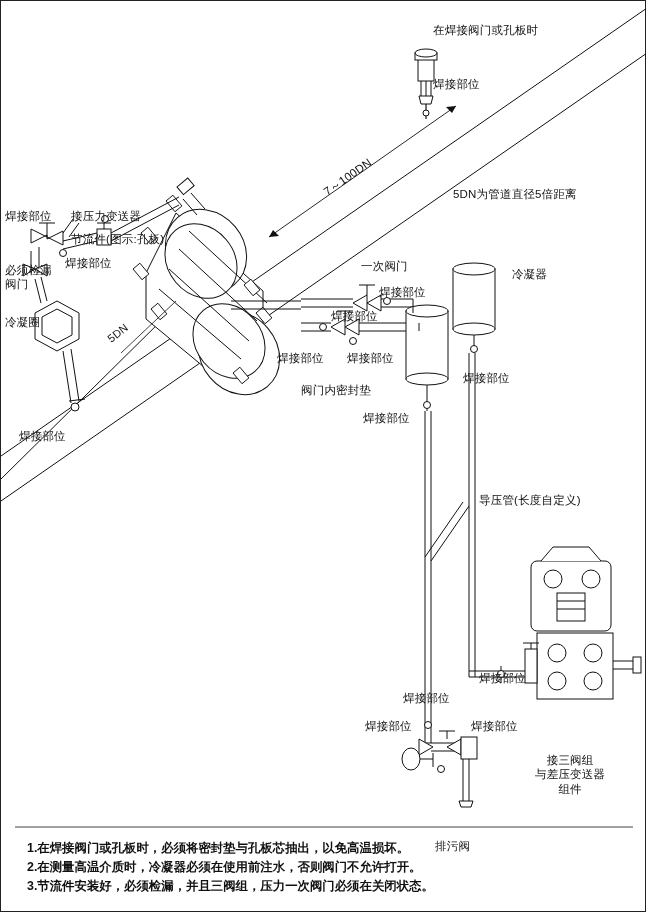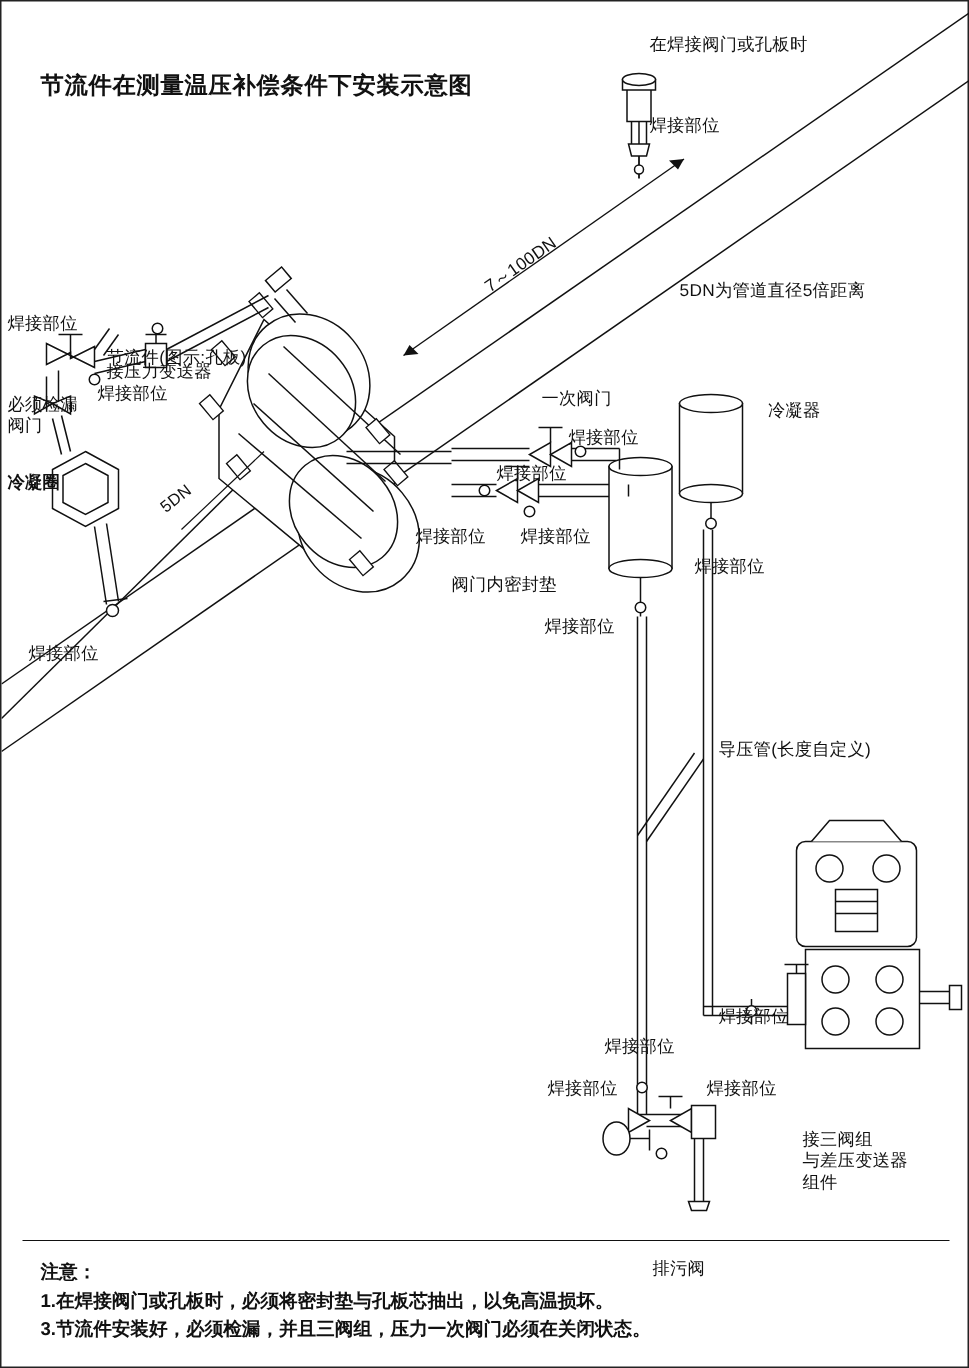--- a/index.html
+++ b/index.html
@@ -242,36 +242,35 @@
         <circle cx="62" cy="252" r="3.5"></circle>
         <circle cx="322" cy="326" r="3.5"></circle>
         <circle cx="386" cy="300" r="3.5"></circle>
         <circle cx="352" cy="340" r="3.5"></circle>
       </g>
 
       <line x1="14" y1="826" x2="632" y2="826" stroke="#111" stroke-width="0.8"></line>
     </g>
   </svg>
 
-  <div class="title" style="left:26px;top:46px;">节流件在测量温压补偿条件下安装示意图</div>
 
   <div class="lbl" style="left:432px;top:22px;">在焊接阀门或孔板时</div>
   <div class="lbl" style="left:432px;top:76px;">焊接部位</div>
 
   <div class="lbl rot" style="left:320px;top:186px;transform:rotate(-35deg);">7～100DN</div>
 
   <div class="lbl" style="left:452px;top:186px;">5DN为管道直径5倍距离</div>
 
   <div class="lbl" style="left:4px;top:208px;">焊接部位</div>
-  <div class="lbl" style="left:70px;top:208px;margin-top:32px;">接压力变送器</div>
+  <div class="lbl" style="left:70px;top:208px;">接压力变送器</div>
   <div class="lbl" style="left:70px;top:231px;">节流件(图示:孔板)</div>
   <div class="lbl" style="left:64px;top:255px;">焊接部位</div>
   <div class="lbl multi" style="left:4px;top:262px;">必须检漏
 阀门</div>
-  <div class="lbl" style="left:4px;top:314px;font-weight:bold;">冷凝圈</div>
+  <div class="lbl" style="left:4px;top:314px;">冷凝圈</div>
   <div class="lbl rot" style="left:104px;top:334px;transform:rotate(-38deg);font-size:11px;">5DN</div>
   <div class="lbl" style="left:18px;top:428px;">焊接部位</div>
 
   <div class="lbl" style="left:360px;top:258px;">一次阀门</div>
   <div class="lbl" style="left:378px;top:284px;">焊接部位</div>
   <div class="lbl" style="left:330px;top:308px;">焊接部位</div>
   <div class="lbl" style="left:276px;top:350px;">焊接部位</div>
   <div class="lbl" style="left:346px;top:350px;">焊接部位</div>
   <div class="lbl" style="left:300px;top:382px;font-family:Liberation Serif, serif;">阀门内密封垫</div>
 
@@ -279,24 +278,24 @@
   <div class="lbl" style="left:462px;top:370px;">焊接部位</div>
   <div class="lbl" style="left:362px;top:410px;">焊接部位</div>
 
   <div class="lbl" style="left:478px;top:492px;">导压管(长度自定义)</div>
 
   <div class="lbl" style="left:478px;top:670px;">焊接部位</div>
   <div class="lbl" style="left:402px;top:690px;">焊接部位</div>
   <div class="lbl" style="left:364px;top:718px;">焊接部位</div>
   <div class="lbl" style="left:470px;top:718px;">焊接部位</div>
 
-  <div class="lbl multi" style="left:534px;top:752px;">接三阀组
+  <div class="lbl multi" style="left:534px;top:752px;text-align:center;">接三阀组
 与差压变送器
 组件</div>
   <div class="lbl" style="left:434px;top:810px;margin-top:28px;">排污阀</div>
 
   <div id="notes">
-    <div>注意：</div>
     <div>1.在焊接阀门或孔板时，必须将密封垫与孔板芯抽出，以免高温损坏。</div>
+    <div>2.在测量高温介质时，冷凝器必须在使用前注水，否则阀门不允许打开。</div>
     <div>3.节流件安装好，必须检漏，并且三阀组，压力一次阀门必须在关闭状态。</div>
   </div>
 
 </div>
 
 </body></html>

